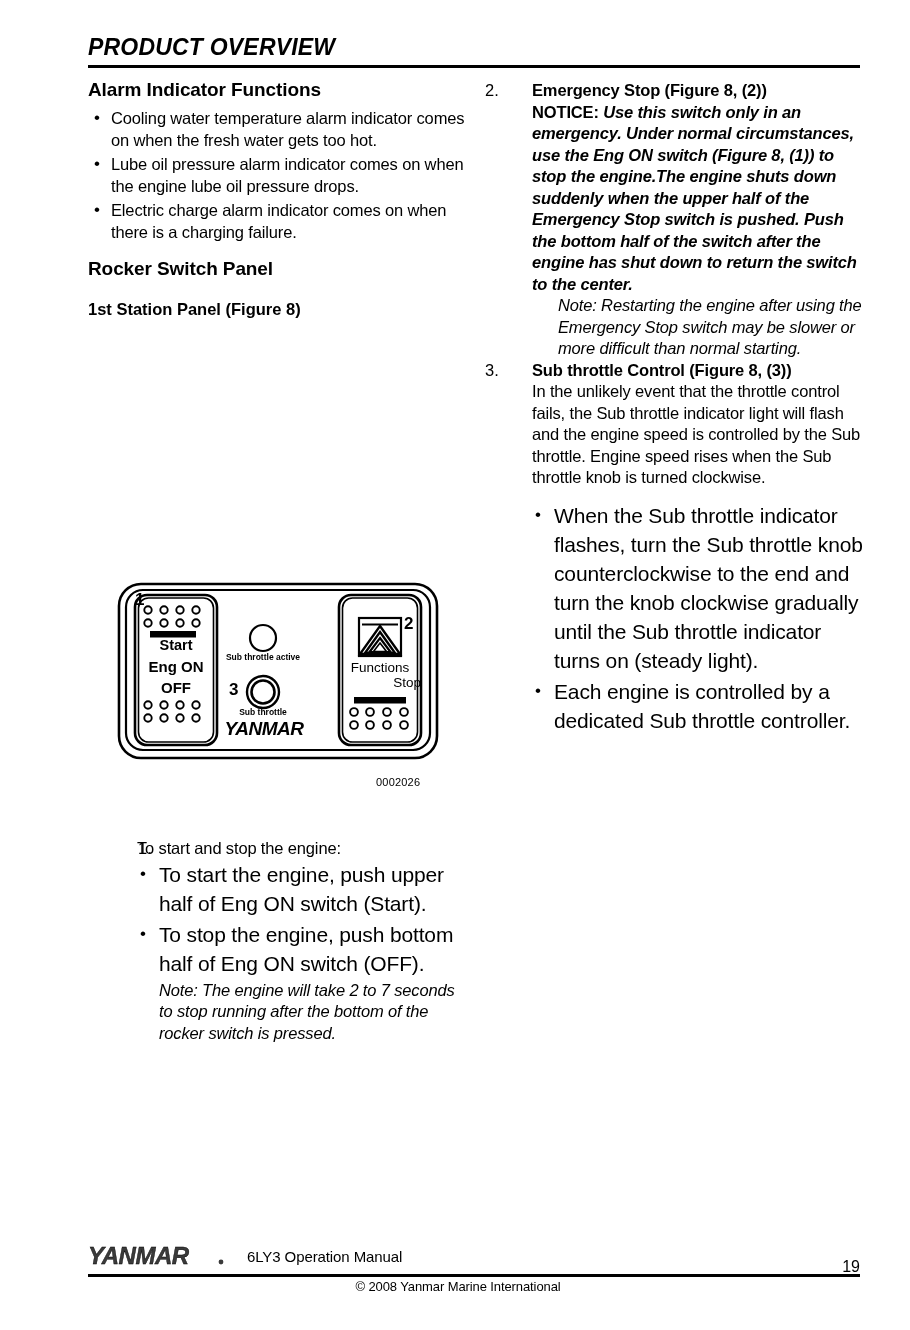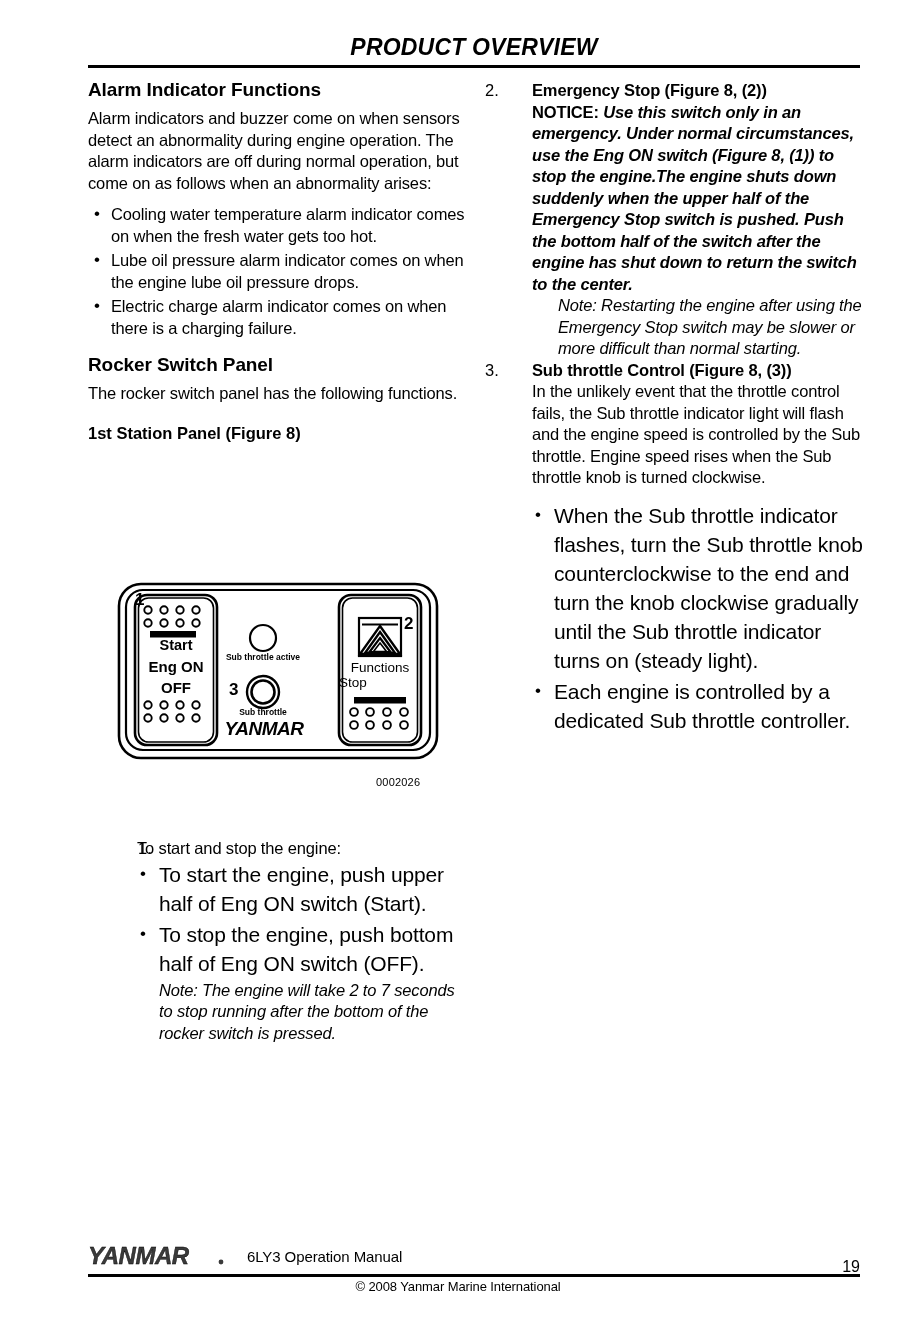--- a/index.html
+++ b/index.html
@@ -22,21 +22,21 @@
     width: 910px;
     height: 1330px;
   }
 
   
   .header {
     position: absolute;
     left: 88px;
     top: 34px;
     width: 772px;
-    text-align: center;
+    text-align: left;
   }
   .header-title {
     font-size: 23px;
     font-weight: bold;
     font-style: italic;
     letter-spacing: 0.2px;
     line-height: 26px;
     display: block;
   }
   .header-rule {
@@ -251,31 +251,29 @@
 
   <div class="header">
     <span class="header-title">PRODUCT OVERVIEW</span>
   </div>
   <div class="header-rule"></div>
 
   <div class="col-left">
 
     <h2 class="section-heading">Alarm Indicator Functions</h2>
 
-    <p class="body-text">Alarm indicators and buzzer come on when sensors detect an abnormality during engine operation. The alarm indicators are off during normal operation, but come on as follows when an abnormality arises:</p>
 
     <ul class="bullets">
       <li>Cooling water temperature alarm indicator comes on when the fresh water gets too hot.</li>
       <li>Lube oil pressure alarm indicator comes on when the engine lube oil pressure drops.</li>
       <li>Electric charge alarm indicator comes on when there is a charging failure.</li>
     </ul>
 
     <h2 class="section-heading" style="margin-top:14px;">Rocker Switch Panel</h2>
 
-    <p class="body-text">The rocker switch panel has the following functions.</p>
 
     <h3 class="sub-heading">1st Station Panel (Figure 8)</h3>
   </div>
 
   <div class="figure-wrap">
 
     <svg width="382" height="195" viewBox="0 0 382 195">
 
       <rect x="31" y="6" width="318" height="174" rx="22" ry="22" fill="#ffffff" stroke="#000000" stroke-width="2.6"></rect>
       <rect x="38" y="12" width="304" height="160" rx="17" ry="17" fill="#ffffff" stroke="#000000" stroke-width="2.2"></rect>
@@ -350,21 +348,21 @@
 
     <div style="position:absolute;left:141px;top:102px;font-size:17px;font-weight:bold;">3</div>
 
     <div style="position:absolute;left:136px;top:129px;width:78px;text-align:center;font-size:8.5px;font-weight:bold;">Sub throttle</div>
 
     <div style="position:absolute;left:131px;top:140px;width:90px;text-align:center;font-size:19px;font-weight:bold;font-style:italic;letter-spacing:-0.5px;font-family:'Liberation Sans',sans-serif;">YANMAR</div>
 
     <div style="position:absolute;left:316px;top:36px;font-size:17px;font-weight:bold;">2</div>
 
     <div style="position:absolute;left:251px;top:82px;width:82px;text-align:center;font-size:13.5px;">Functions</div>
-    <div style="position:absolute;left:251px;top:97px;width:82px;text-align:left;font-size:13.5px;">Stop</div>
+    <div style="position:absolute;left:251px;top:97px;width:82px;text-align:right;font-size:13.5px;">Stop</div>
 
     <div class="figure-id">0002026</div>
   </div>
 
   <div style="position:absolute;left:88px;top:838px;width:382px;">
     <div style="position:relative;padding-left:49px;">
       <span class="num-marker" style="left:50px;">1.</span>
       <span class="li-text" style="padding-left:0;">To start and stop the engine:</span>
 
       <ul class="sub-bullets" style="margin-top:0;">

